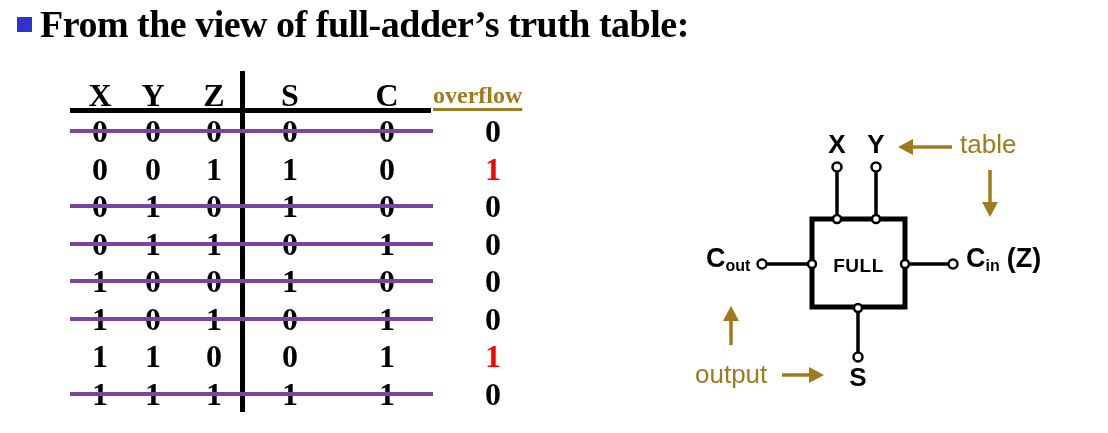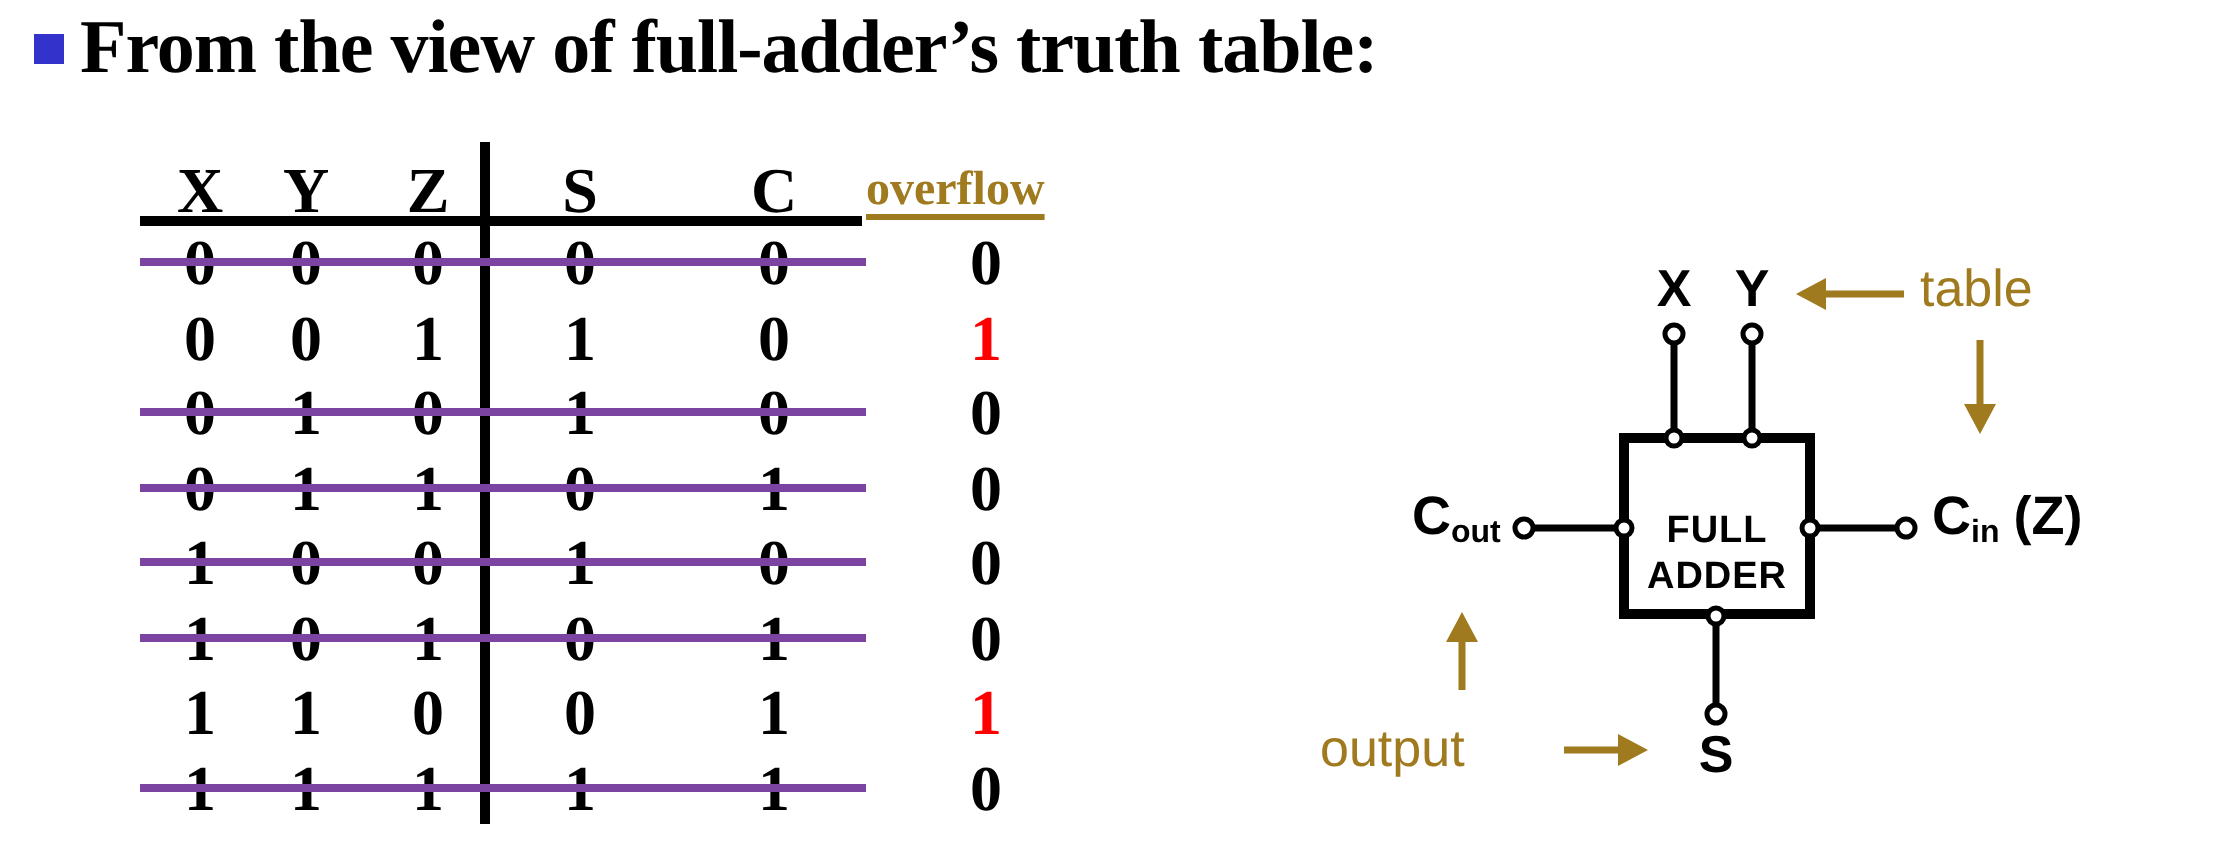--- a/index.html
+++ b/index.html
@@ -181,20 +181,19 @@
 
     <div class="dlabel xy" style="left:837px;top:131px">X</div>
     <div class="dlabel xy" style="left:876px;top:131px">Y</div>
     <div class="gold-note" style="left:960px;top:130px">table</div>
 
     <div class="dlabel port" style="left:706px;top:245px"><span>C</span><span class="sub">out</span></div>
     <div class="dlabel port" style="left:966px;top:245px"><span>C</span><span class="sub">in</span><span class="zsuffix">(Z)</span></div>
 
     <div class="box-label">
       <div>FULL</div>
-      <div>ADDER</div>
     </div>
 
     <div class="dlabel slabel" style="left:858px;top:364px">S</div>
-    <div class="gold-note" style="left:660px;top:360px">output</div>
+    <div class="gold-note" style="left:695px;top:360px">output</div>
   </div>
 
 </div>
 
 </body></html>

